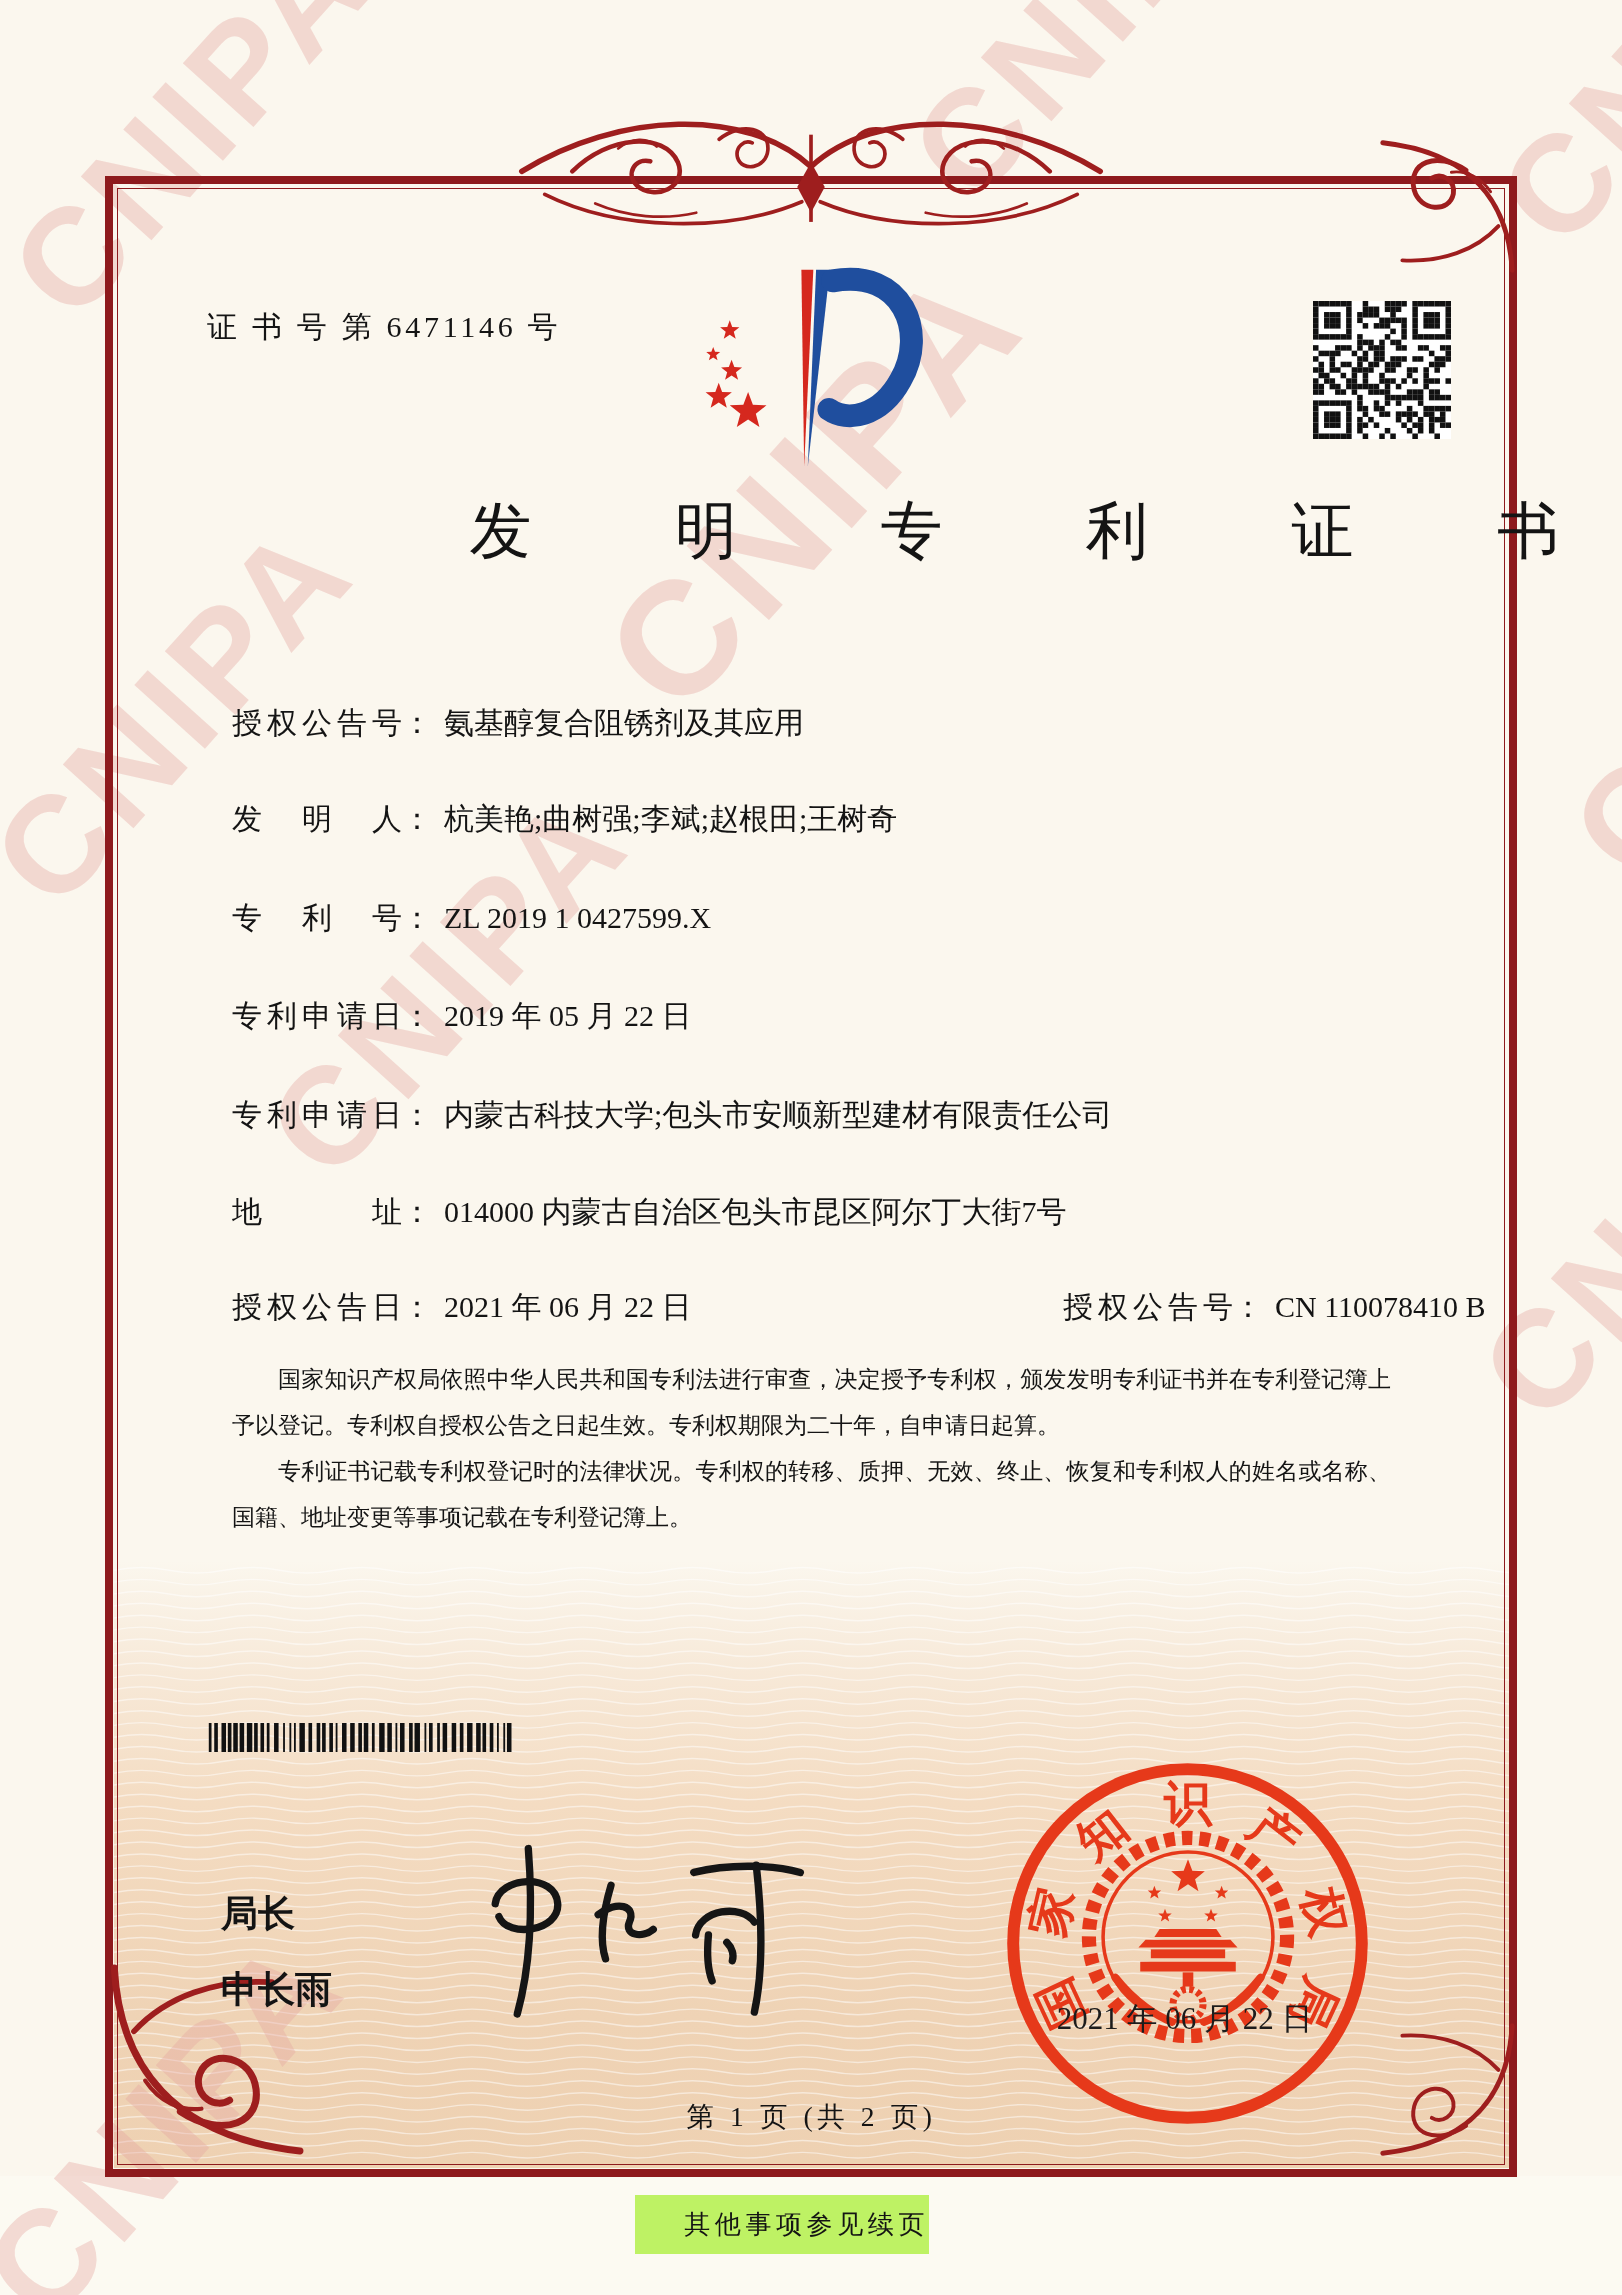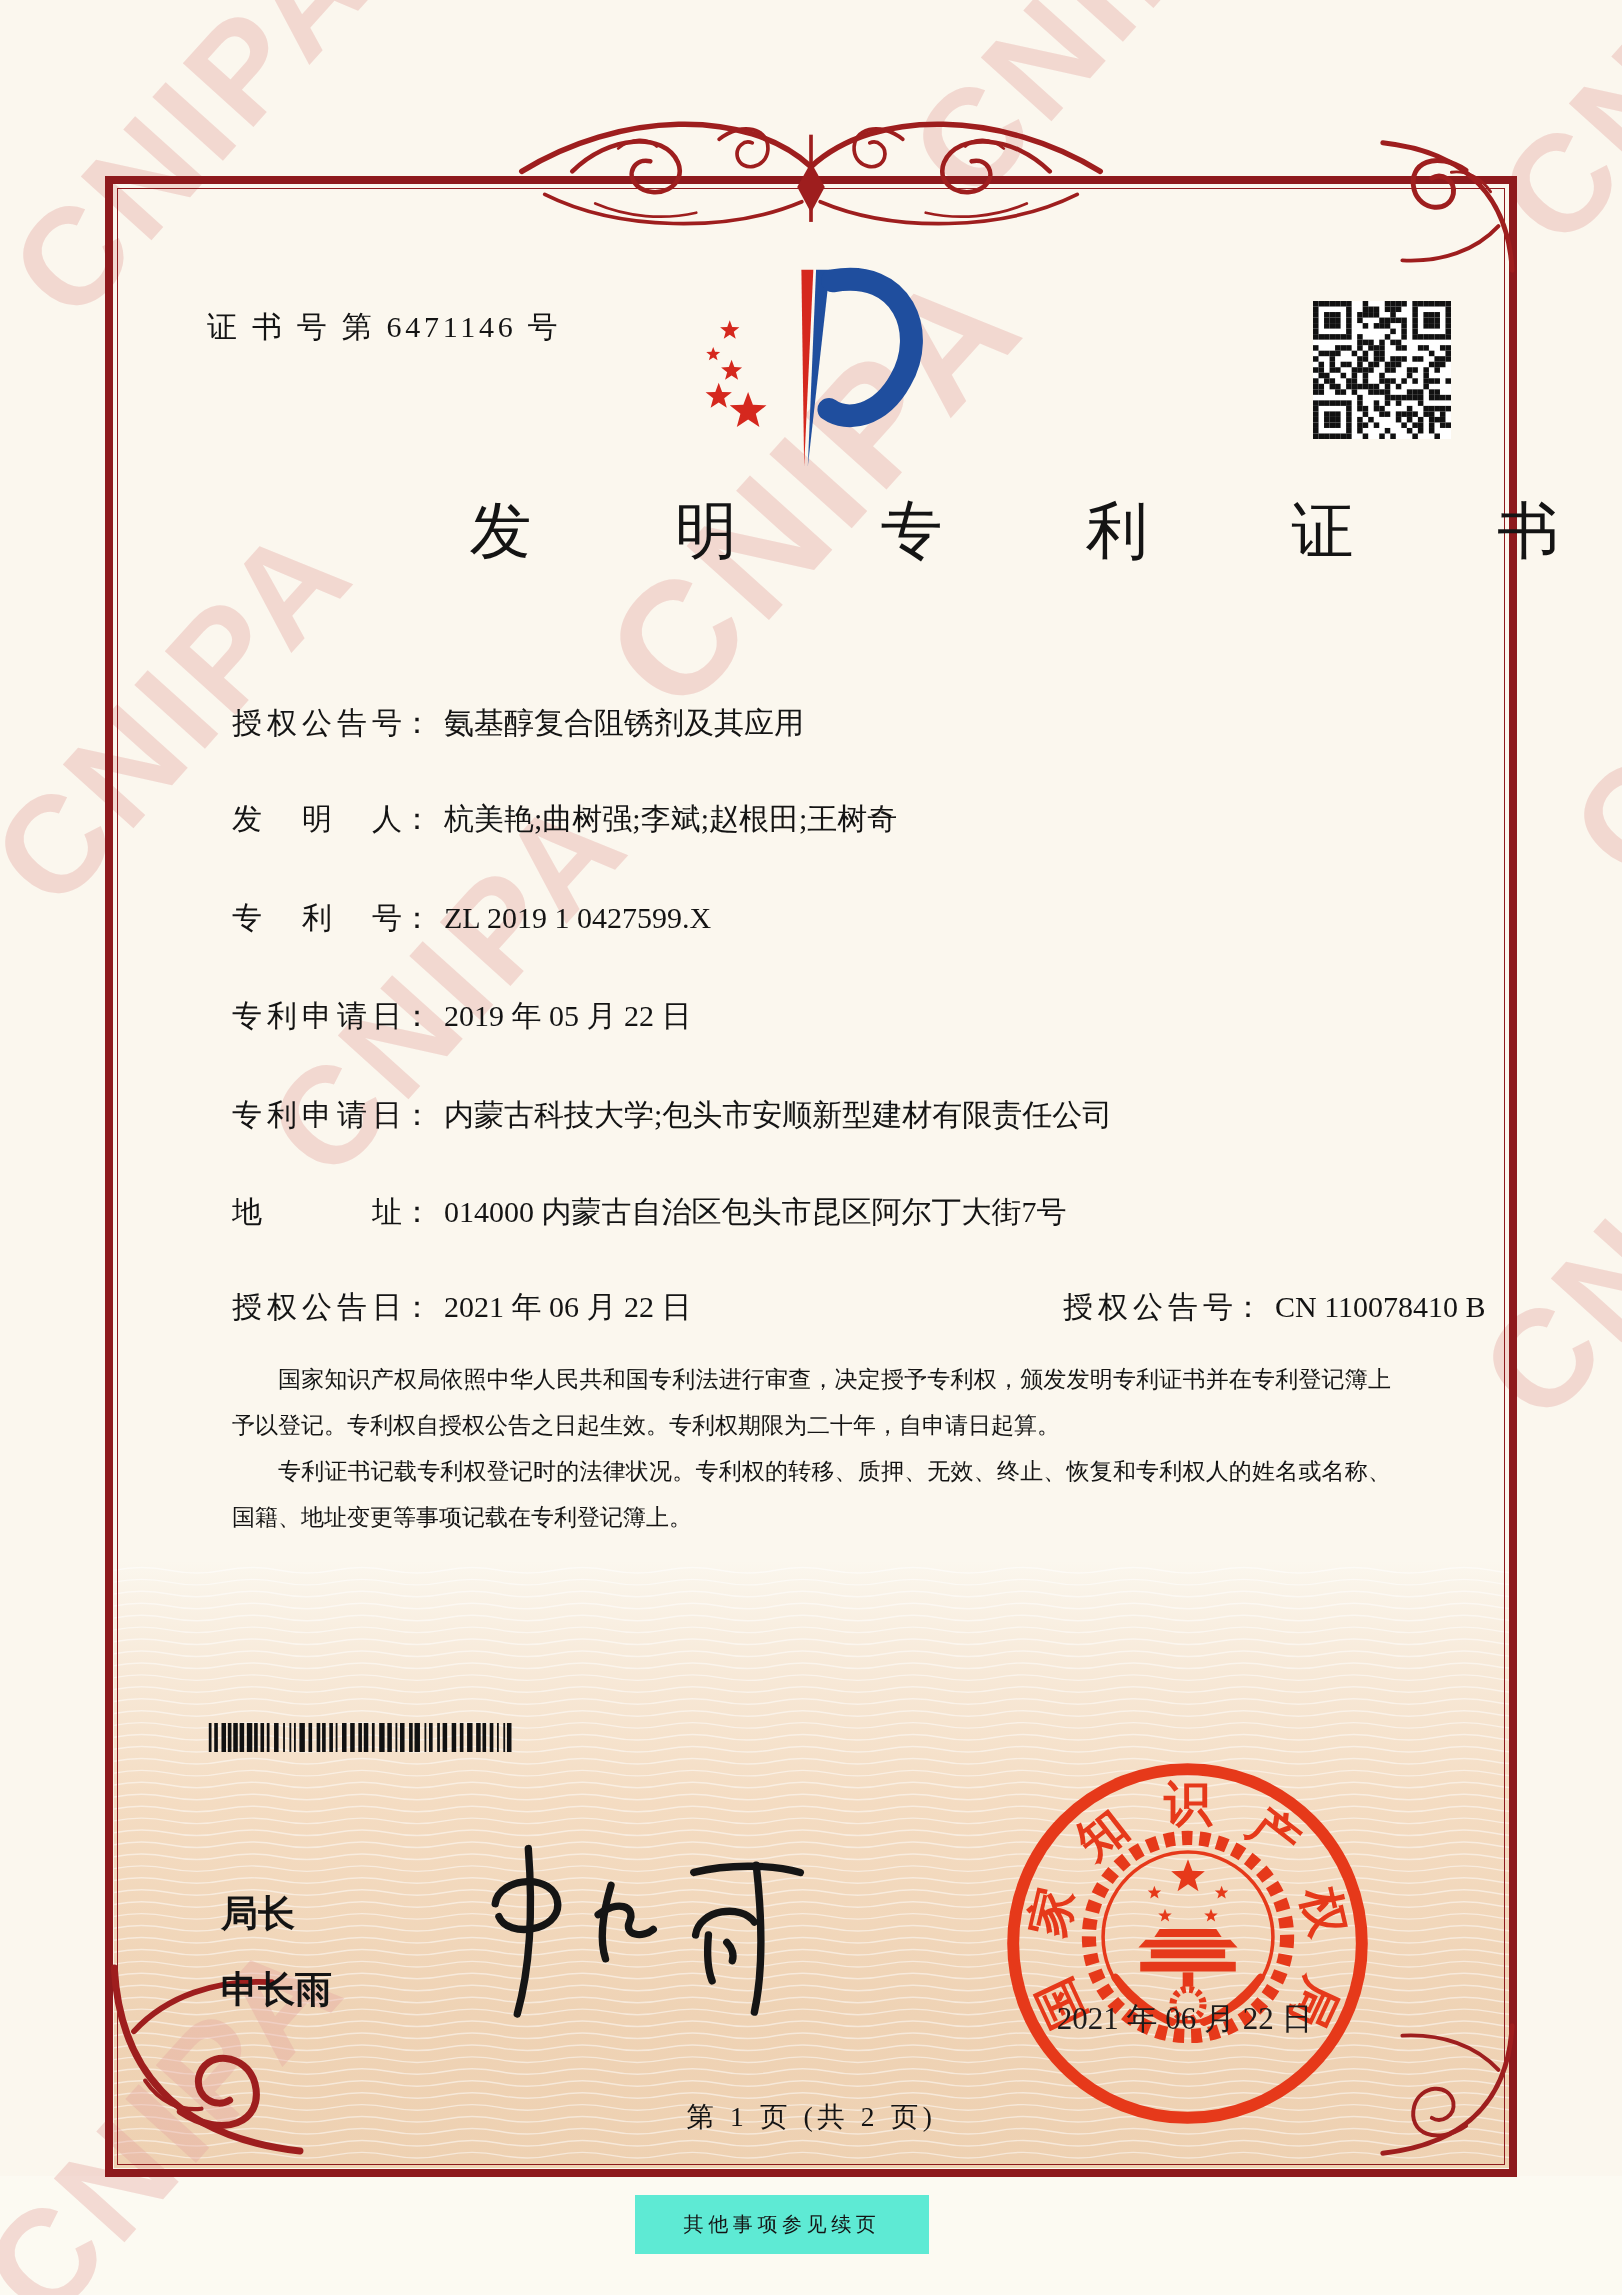--- a/index.html
+++ b/index.html
@@ -57,22 +57,22 @@
   .seal-chars span{
     position:absolute;font-size:48px;font-weight:bold;color:#e6391a;line-height:1;
   }
   .seal-date{
     position:absolute;left:1001px;top:1998px;width:367px;text-align:center;
     font-size:31px;color:#1c1c1c;z-index:7;
   }
   .page-info{position:absolute;left:0;right:0;top:2099px;text-align:center;
     font-size:27.5px;letter-spacing:4.6px;z-index:5;}
   .footer-note{
-    position:absolute;left:635px;top:2195px;width:294px;height:59px;background:#5eead4;
-    text-align:center;line-height:59px;font-size:20px;letter-spacing:4.6px;z-index:5;
+    position:absolute;left:635px;top:2195px;width:294px;height:59px;background:#bef264;
+    text-align:right;line-height:59px;font-size:26px;letter-spacing:4.6px;z-index:5;
   }
   .logo{position:absolute;left:693px;top:266px;z-index:5;}
   .qr{position:absolute;left:1313px;top:301px;z-index:5;background:#fff;}
 </style>
 </head>
 <body>
 
 <div class="page">
 
   <div class="wm" style="left:-37px;top:46px">CNIPA</div>

